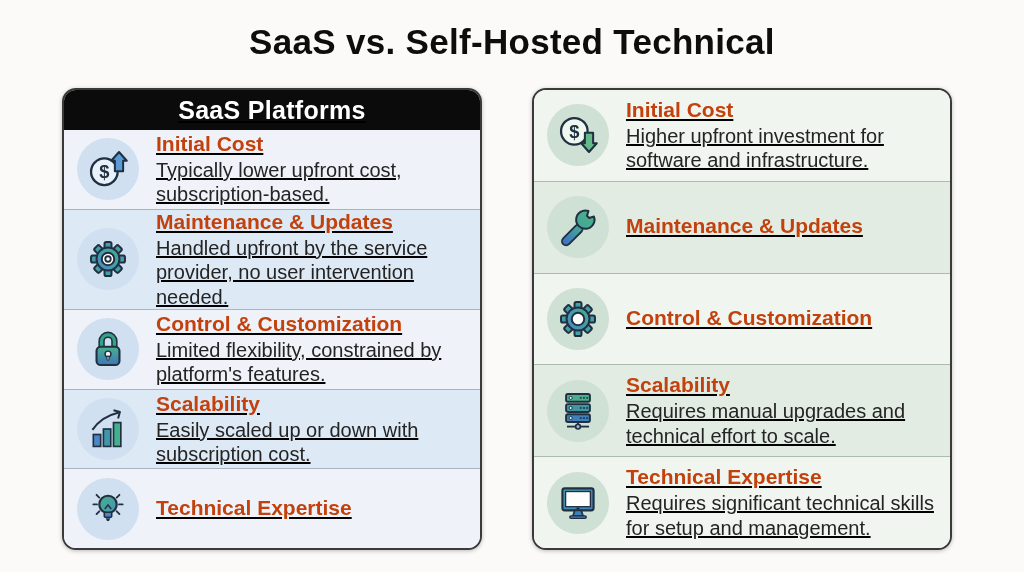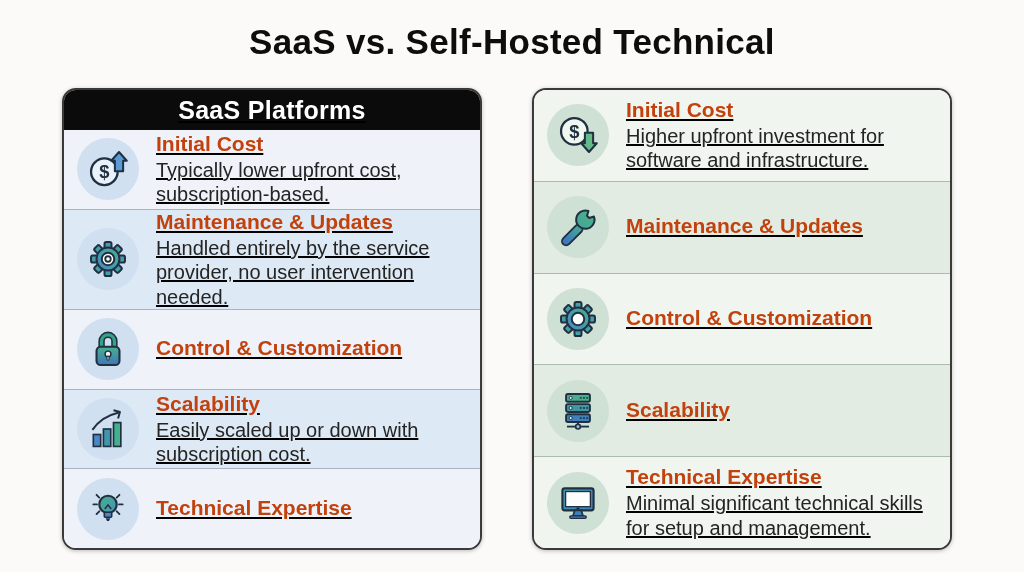--- a/index.html
+++ b/index.html
@@ -104,21 +104,21 @@
                 <rect x="-3.8" y="-18.5" width="7.6" height="8" rx="2" transform="rotate(270)"></rect>
                 <rect x="-3.8" y="-18.5" width="7.6" height="8" rx="2" transform="rotate(315)"></rect>
                 <circle cx="0" cy="0" r="12.5"></circle>
               </g>
               <circle cx="24" cy="24" r="6.8" fill="#ffffff" stroke="#203040" stroke-width="2.2"></circle>
               <circle cx="24" cy="24" r="3" fill="none" stroke="#203040" stroke-width="2"></circle>
             </svg>
           </div>
           <div class="row-text">
             <div class="row-title">Maintenance &amp; Updates</div>
-            <div class="row-desc">Handled entirely by the service provider, no user intervention needed.</div>
+            <div class="row-desc">Handled upfront by the service provider, no user intervention needed.</div>
           </div>
         </div>
 
         <div class="row">
           <div class="icon-circle">
             <svg width="44" height="44" viewBox="0 0 48 48">
               <defs>
                   <linearGradient id="glk1" x1="0" y1="0" x2="0" y2="1">
                 <stop offset="0" stop-color="#49b18e"></stop>
                     <stop offset="1" stop-color="#3e76b9"></stop>
@@ -126,20 +126,21 @@
                 </defs>
               <path d="M17 22 v-6.5 a7 7 0 0 1 14 0 V22" fill="none" stroke="#203040" stroke-width="7"></path>
               <path d="M17 22 v-6.5 a7 7 0 0 1 14 0 V22" fill="none" stroke="#35a189" stroke-width="3.6"></path>
               <rect x="11.5" y="21.5" width="25" height="20" rx="4.5" fill="url(#glk1)" stroke="#203040" stroke-width="2.3"></rect>
               <circle cx="24" cy="29.5" r="3.2" fill="#f3f6f8" stroke="#203040" stroke-width="1.6"></circle>
               <rect x="22.9" y="31.8" width="2.2" height="4.4" rx="1" fill="#f3f6f8" stroke="#203040" stroke-width="1.2"></rect>
             </svg>
           </div>
           <div class="row-text">
             <div class="row-title">Control &amp; Customization</div>
+            <div class="row-desc">Limited flexibility, constrained by platform's features.</div>
           </div>
         </div>
 
         <div class="row">
           <div class="icon-circle">
             <svg width="44" height="44" viewBox="0 0 48 48">
               <rect x="8" y="30" width="8" height="13" fill="#4a86c8" stroke="#203040" stroke-width="1.8"></rect>
               <rect x="19" y="24" width="8" height="19" fill="#3f97ad" stroke="#203040" stroke-width="1.8"></rect>
               <rect x="30" y="17" width="8" height="26" fill="#43b08e" stroke="#203040" stroke-width="1.8"></rect>
               <path d="M7 25 C 15 13, 25 8.5, 36 6" fill="none" stroke="#203040" stroke-width="2.2"></path>
@@ -273,20 +274,21 @@
                   <rect x="29.5" y="31" width="2" height="1.4"></rect>
                   <rect x="33" y="31" width="2" height="1.4"></rect>
               </g>
               <line x1="24" y1="36" x2="24" y2="41" stroke="#203040" stroke-width="2"></line>
               <line x1="12" y1="41" x2="36" y2="41" stroke="#203040" stroke-width="2"></line>
               <circle cx="24" cy="41" r="2.6" fill="#9fb3c4" stroke="#203040" stroke-width="1.8"></circle>
             </svg>
           </div>
           <div class="row-text">
             <div class="row-title">Scalability</div>
+            <div class="row-desc">Requires manual upgrades and technical effort to scale.</div>
           </div>
         </div>
 
         <div class="row">
           <div class="icon-circle">
             <svg width="44" height="44" viewBox="0 0 48 48">
               <defs>
                   <linearGradient id="gm1" x1="0" y1="0" x2="1" y2="1">
                 <stop offset="0" stop-color="#4b9aa8"></stop>
                     <stop offset="1" stop-color="#3f7fba"></stop>
@@ -294,21 +296,21 @@
                 </defs>
               <rect x="7" y="8" width="34" height="24" rx="2.5" fill="url(#gm1)" stroke="#203040" stroke-width="2.3"></rect>
               <rect x="10.5" y="11.5" width="27" height="16.5" fill="#fdfdfd" stroke="#203040" stroke-width="1.4"></rect>
               <rect x="22.5" y="29" width="3" height="1.6" fill="#10222c"></rect>
               <polygon points="20.5,32 27.5,32 29.5,38 18.5,38" fill="#3f7fba" stroke="#203040" stroke-width="1.9"></polygon>
               <rect x="15" y="38" width="18" height="2.8" rx="1.4" fill="#3f7fba" stroke="#203040" stroke-width="1.5"></rect>
             </svg>
           </div>
           <div class="row-text">
             <div class="row-title">Technical Expertise</div>
-            <div class="row-desc">Minimal significant technical skills for setup and management.</div>
+            <div class="row-desc">Requires significant technical skills for setup and management.</div>
           </div>
         </div>
 
       </div>
     </section>
 
   </div>
 </div>
 
 </body></html>

